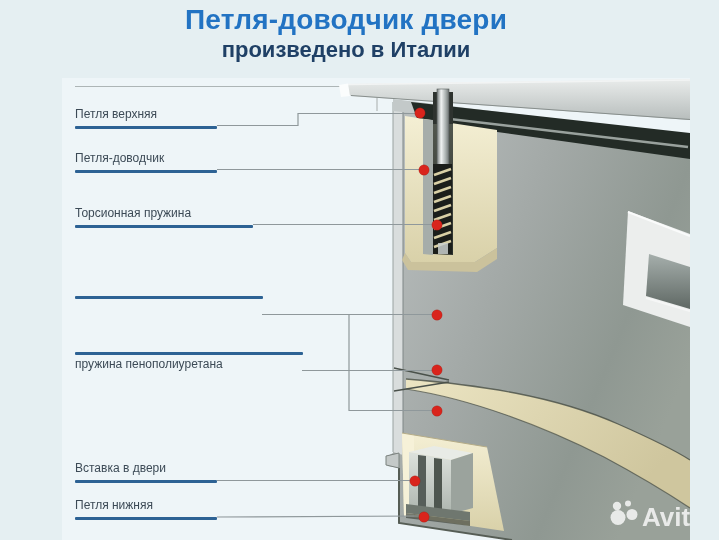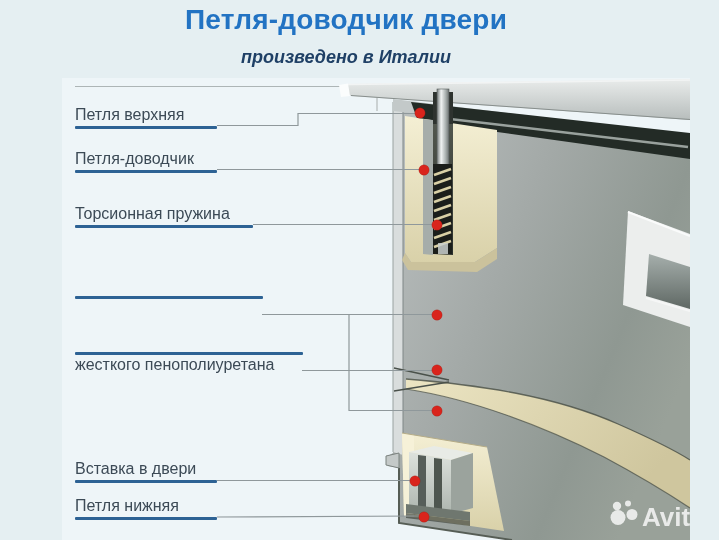--- a/index.html
+++ b/index.html
@@ -6,26 +6,26 @@
   .stage{
     position:relative;width:719px;height:540px;overflow:hidden;
     background:#e5eff2;
     font-family:"Liberation Sans", sans-serif;
   }
   .hdr{position:absolute;left:0;top:4px;width:692px;text-align:center;}
   .hdr .t{
     font-size:28px;font-weight:bold;color:#2273c3;letter-spacing:0.2px;line-height:32px;
   }
   .hdr .s{
-    font-size:18px;font-weight:bold;color:#1f4066;line-height:20px;margin-top:11px;font-style:italic;
+    font-size:22px;font-weight:bold;color:#1f4066;line-height:20px;margin-top:4px;
   }
   svg.diagram{position:absolute;left:0;top:0;}
   .lbl{
     position:absolute;left:75px;
-    font-size:16px;color:#3c4a56;line-height:19px;white-space:nowrap;
+    font-size:12px;color:#3c4a56;line-height:19px;white-space:nowrap;
   }
   .lbl .rule{height:3px;background:#2d6294;margin-top:2px;border-radius:1px;}
 </style>
 </head>
 <body>
 
 <div class="stage">
 
   <svg class="diagram" width="719" height="540" viewBox="0 0 719 540">
     <defs>
@@ -207,21 +207,21 @@
     <span>Петля-доводчик</span>
     <div class="rule" style="width:142px"></div>
   </div>
 
   <div class="lbl" style="top:294px">
     <div class="rule" style="width:188px"></div>
   </div>
 
   <div class="lbl" style="top:350px">
     <div class="rule" style="width:228px"></div>
-    <div>жесткого пенополиуретана</div>
+    <div>пружина пенополиуретана</div>
   </div>
 
   <div class="lbl" style="top:459px">
     <span>Вставка в двери</span>
     <div class="rule" style="width:142px"></div>
   </div>
 
   <div class="lbl" style="top:496px">
     <span>Петля нижняя</span>
     <div class="rule" style="width:142px"></div>

